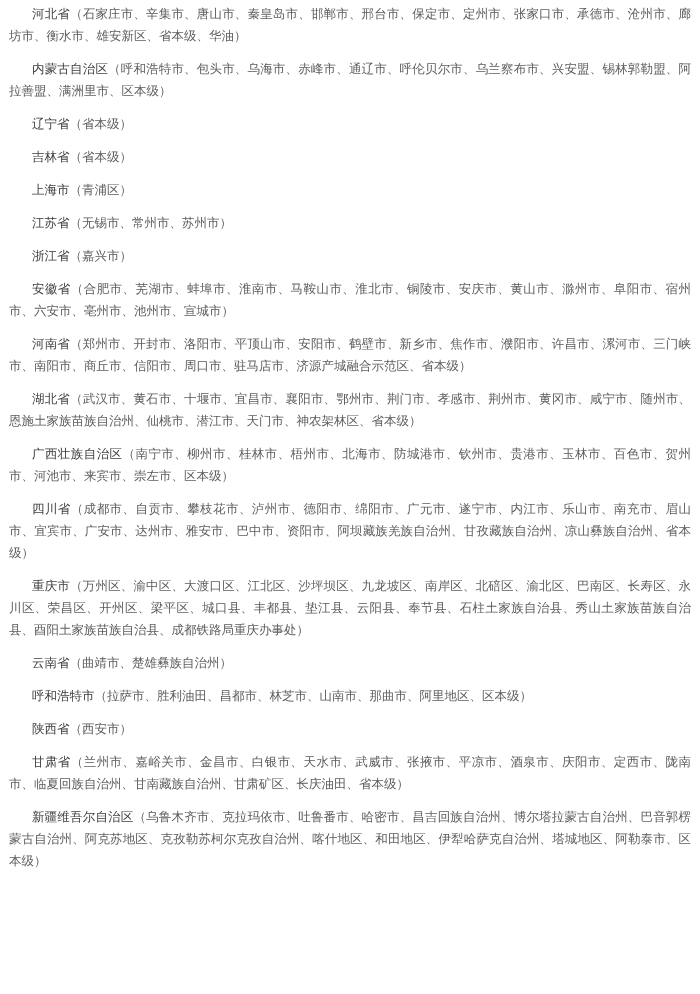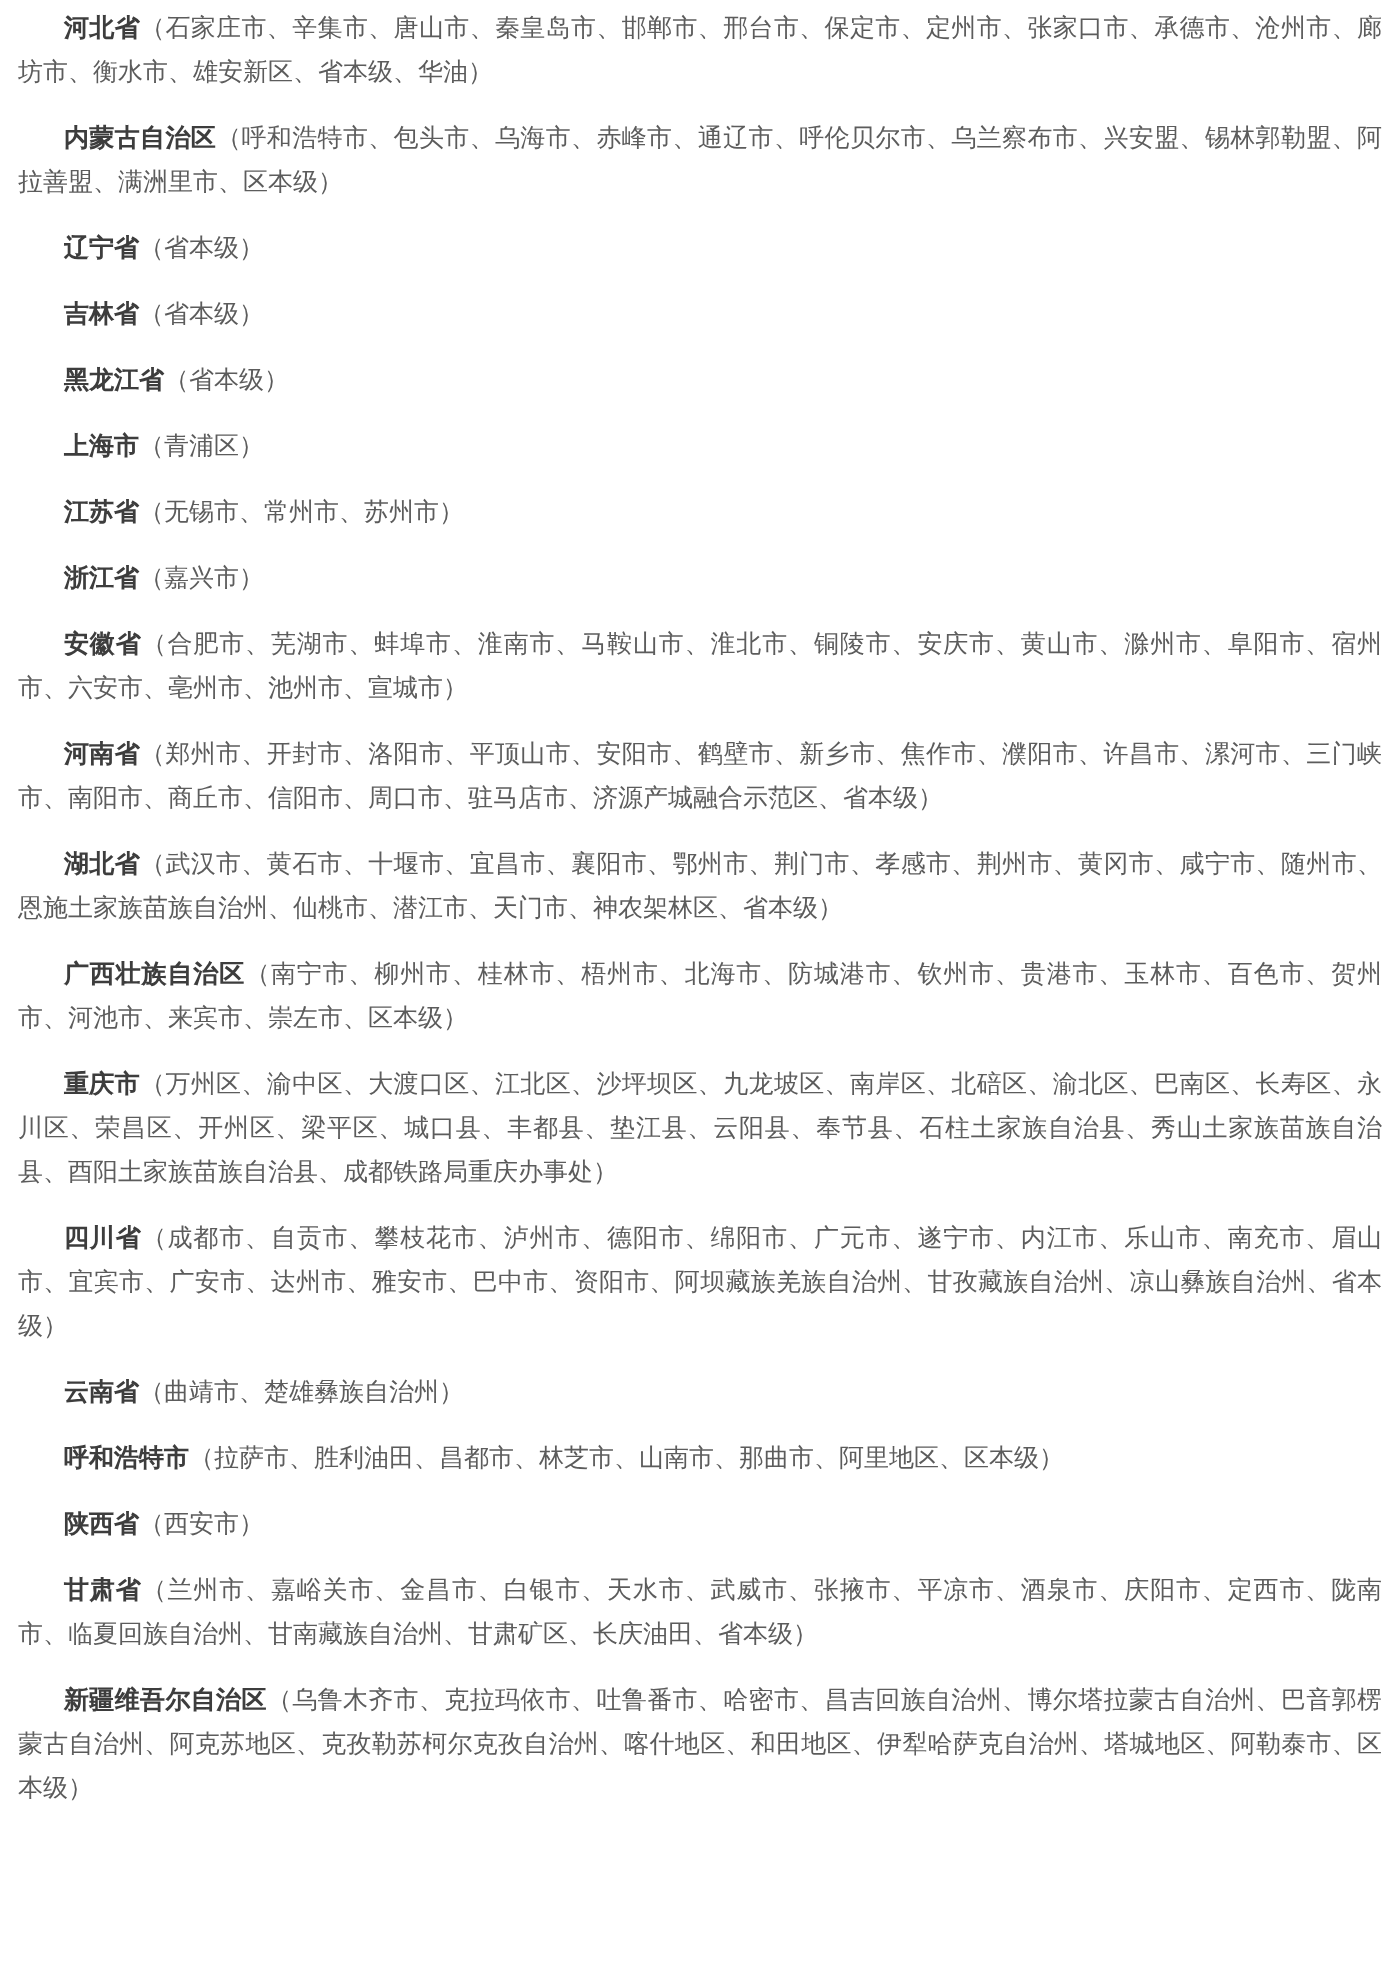--- a/index.html
+++ b/index.html
@@ -23,47 +23,46 @@
     font-size: 12.5px;
     line-height: 22px;
     letter-spacing: 0px;
     color: #595959;
     text-indent: 23px;
     text-align: justify;
     word-break: break-all;
   }
   p.entry strong.province {
     color: #3d3d3d;
-    font-weight: bold;
+    font-weight: normal;
     margin-top: 40px;
   }
   p.entry span.regions {
     color: #5c5c5c;
     font-weight: normal;
     margin-top: 40px;
   }
 </style>
 </head>
 <body>
 
 <div class="page">
   <div id="province-list">
       <p class="entry"><strong class="province">河北省</strong><span class="regions">（石家庄市、辛集市、唐山市、秦皇岛市、邯郸市、邢台市、保定市、定州市、张家口市、承德市、沧州市、廊坊市、衡水市、雄安新区、省本级、华油）</span></p>
       <p class="entry"><strong class="province">内蒙古自治区</strong><span class="regions">（呼和浩特市、包头市、乌海市、赤峰市、通辽市、呼伦贝尔市、乌兰察布市、兴安盟、锡林郭勒盟、阿拉善盟、满洲里市、区本级）</span></p>
       <p class="entry"><strong class="province">辽宁省</strong><span class="regions">（省本级）</span></p>
       <p class="entry"><strong class="province">吉林省</strong><span class="regions">（省本级）</span></p>
-      <p class="entry"><strong class="province">黑龙江省</strong><span class="regions">（省本级）</span></p>
       <p class="entry"><strong class="province">上海市</strong><span class="regions">（青浦区）</span></p>
       <p class="entry"><strong class="province">江苏省</strong><span class="regions">（无锡市、常州市、苏州市）</span></p>
       <p class="entry"><strong class="province">浙江省</strong><span class="regions">（嘉兴市）</span></p>
       <p class="entry"><strong class="province">安徽省</strong><span class="regions">（合肥市、芜湖市、蚌埠市、淮南市、马鞍山市、淮北市、铜陵市、安庆市、黄山市、滁州市、阜阳市、宿州市、六安市、亳州市、池州市、宣城市）</span></p>
       <p class="entry"><strong class="province">河南省</strong><span class="regions">（郑州市、开封市、洛阳市、平顶山市、安阳市、鹤壁市、新乡市、焦作市、濮阳市、许昌市、漯河市、三门峡市、南阳市、商丘市、信阳市、周口市、驻马店市、济源产城融合示范区、省本级）</span></p>
       <p class="entry"><strong class="province">湖北省</strong><span class="regions">（武汉市、黄石市、十堰市、宜昌市、襄阳市、鄂州市、荆门市、孝感市、荆州市、黄冈市、咸宁市、随州市、恩施土家族苗族自治州、仙桃市、潜江市、天门市、神农架林区、省本级）</span></p>
       <p class="entry"><strong class="province">广西壮族自治区</strong><span class="regions">（南宁市、柳州市、桂林市、梧州市、北海市、防城港市、钦州市、贵港市、玉林市、百色市、贺州市、河池市、来宾市、崇左市、区本级）</span></p>
+      <p class="entry"><strong class="province">四川省</strong><span class="regions">（成都市、自贡市、攀枝花市、泸州市、德阳市、绵阳市、广元市、遂宁市、内江市、乐山市、南充市、眉山市、宜宾市、广安市、达州市、雅安市、巴中市、资阳市、阿坝藏族羌族自治州、甘孜藏族自治州、凉山彝族自治州、省本级）</span></p>
       <p class="entry"><strong class="province">重庆市</strong><span class="regions">（万州区、渝中区、大渡口区、江北区、沙坪坝区、九龙坡区、南岸区、北碚区、渝北区、巴南区、长寿区、永川区、荣昌区、开州区、梁平区、城口县、丰都县、垫江县、云阳县、奉节县、石柱土家族自治县、秀山土家族苗族自治县、酉阳土家族苗族自治县、成都铁路局重庆办事处）</span></p>
-      <p class="entry"><strong class="province">四川省</strong><span class="regions">（成都市、自贡市、攀枝花市、泸州市、德阳市、绵阳市、广元市、遂宁市、内江市、乐山市、南充市、眉山市、宜宾市、广安市、达州市、雅安市、巴中市、资阳市、阿坝藏族羌族自治州、甘孜藏族自治州、凉山彝族自治州、省本级）</span></p>
       <p class="entry"><strong class="province">云南省</strong><span class="regions">（曲靖市、楚雄彝族自治州）</span></p>
       <p class="entry"><strong class="province">呼和浩特市</strong><span class="regions">（拉萨市、胜利油田、昌都市、林芝市、山南市、那曲市、阿里地区、区本级）</span></p>
       <p class="entry"><strong class="province">陕西省</strong><span class="regions">（西安市）</span></p>
       <p class="entry"><strong class="province">甘肃省</strong><span class="regions">（兰州市、嘉峪关市、金昌市、白银市、天水市、武威市、张掖市、平凉市、酒泉市、庆阳市、定西市、陇南市、临夏回族自治州、甘南藏族自治州、甘肃矿区、长庆油田、省本级）</span></p>
       <p class="entry"><strong class="province">新疆维吾尔自治区</strong><span class="regions">（乌鲁木齐市、克拉玛依市、吐鲁番市、哈密市、昌吉回族自治州、博尔塔拉蒙古自治州、巴音郭楞蒙古自治州、阿克苏地区、克孜勒苏柯尔克孜自治州、喀什地区、和田地区、伊犁哈萨克自治州、塔城地区、阿勒泰市、区本级）</span></p>
     </div>
 </div>
 
 </body></html>

